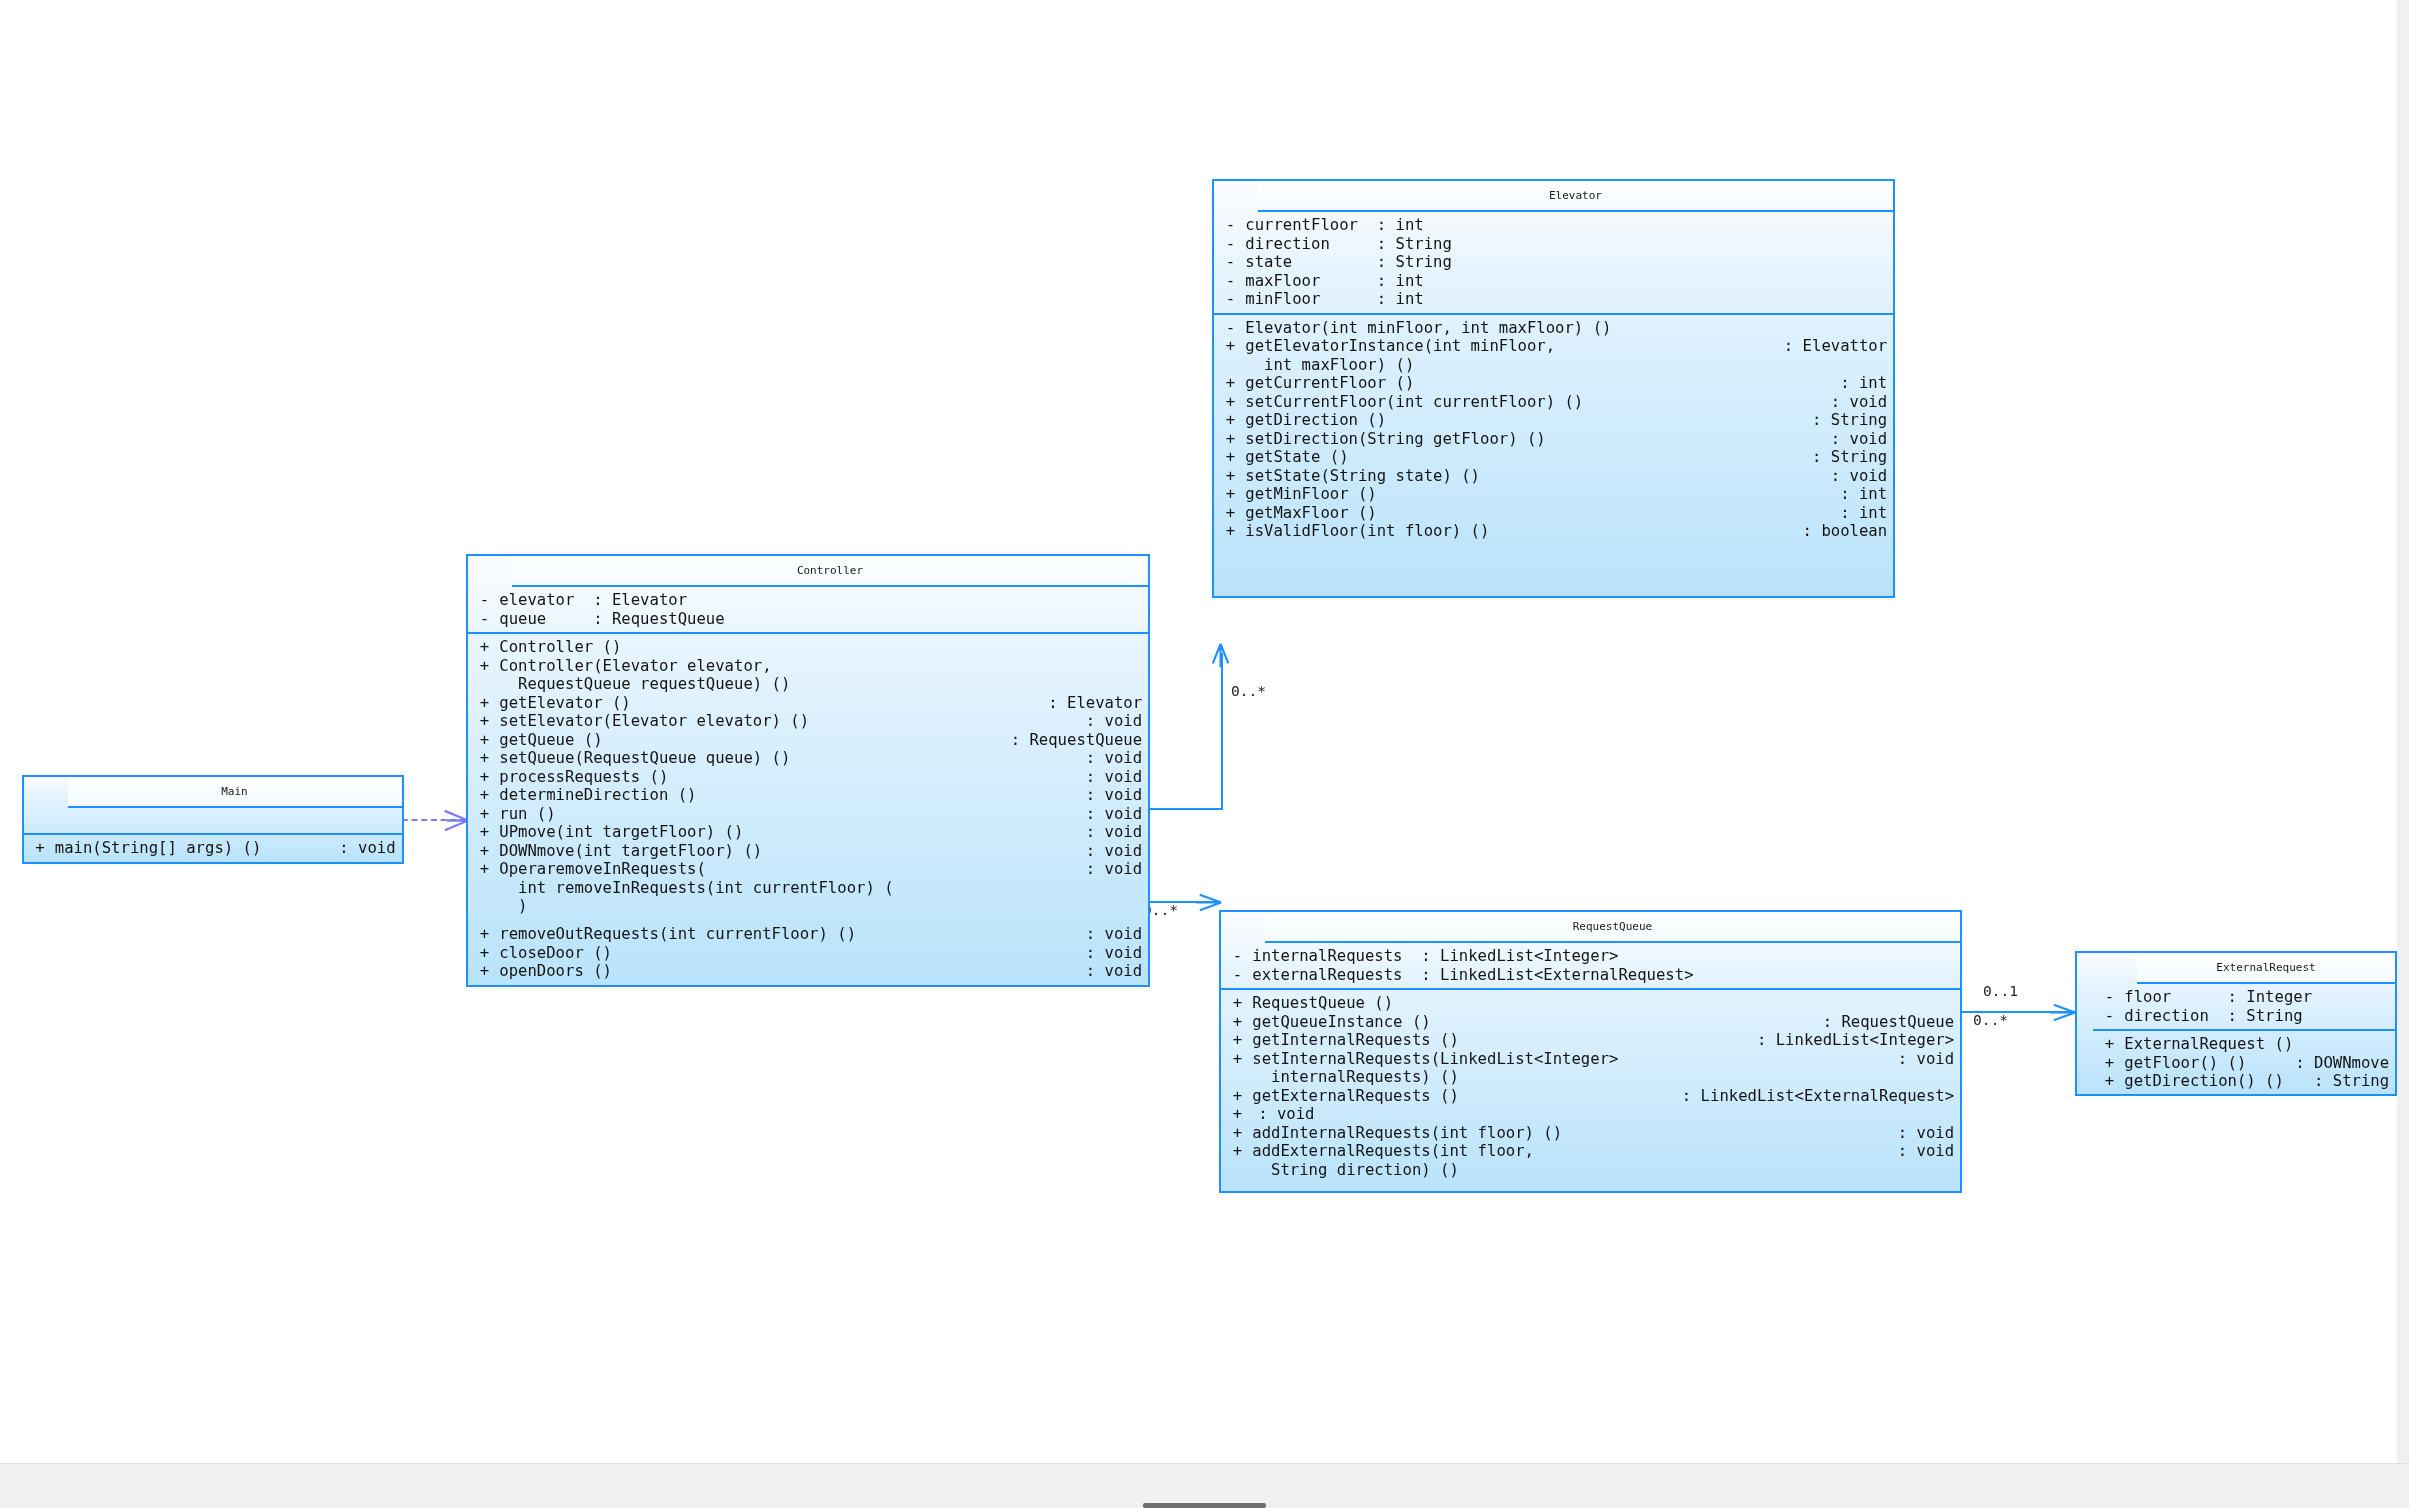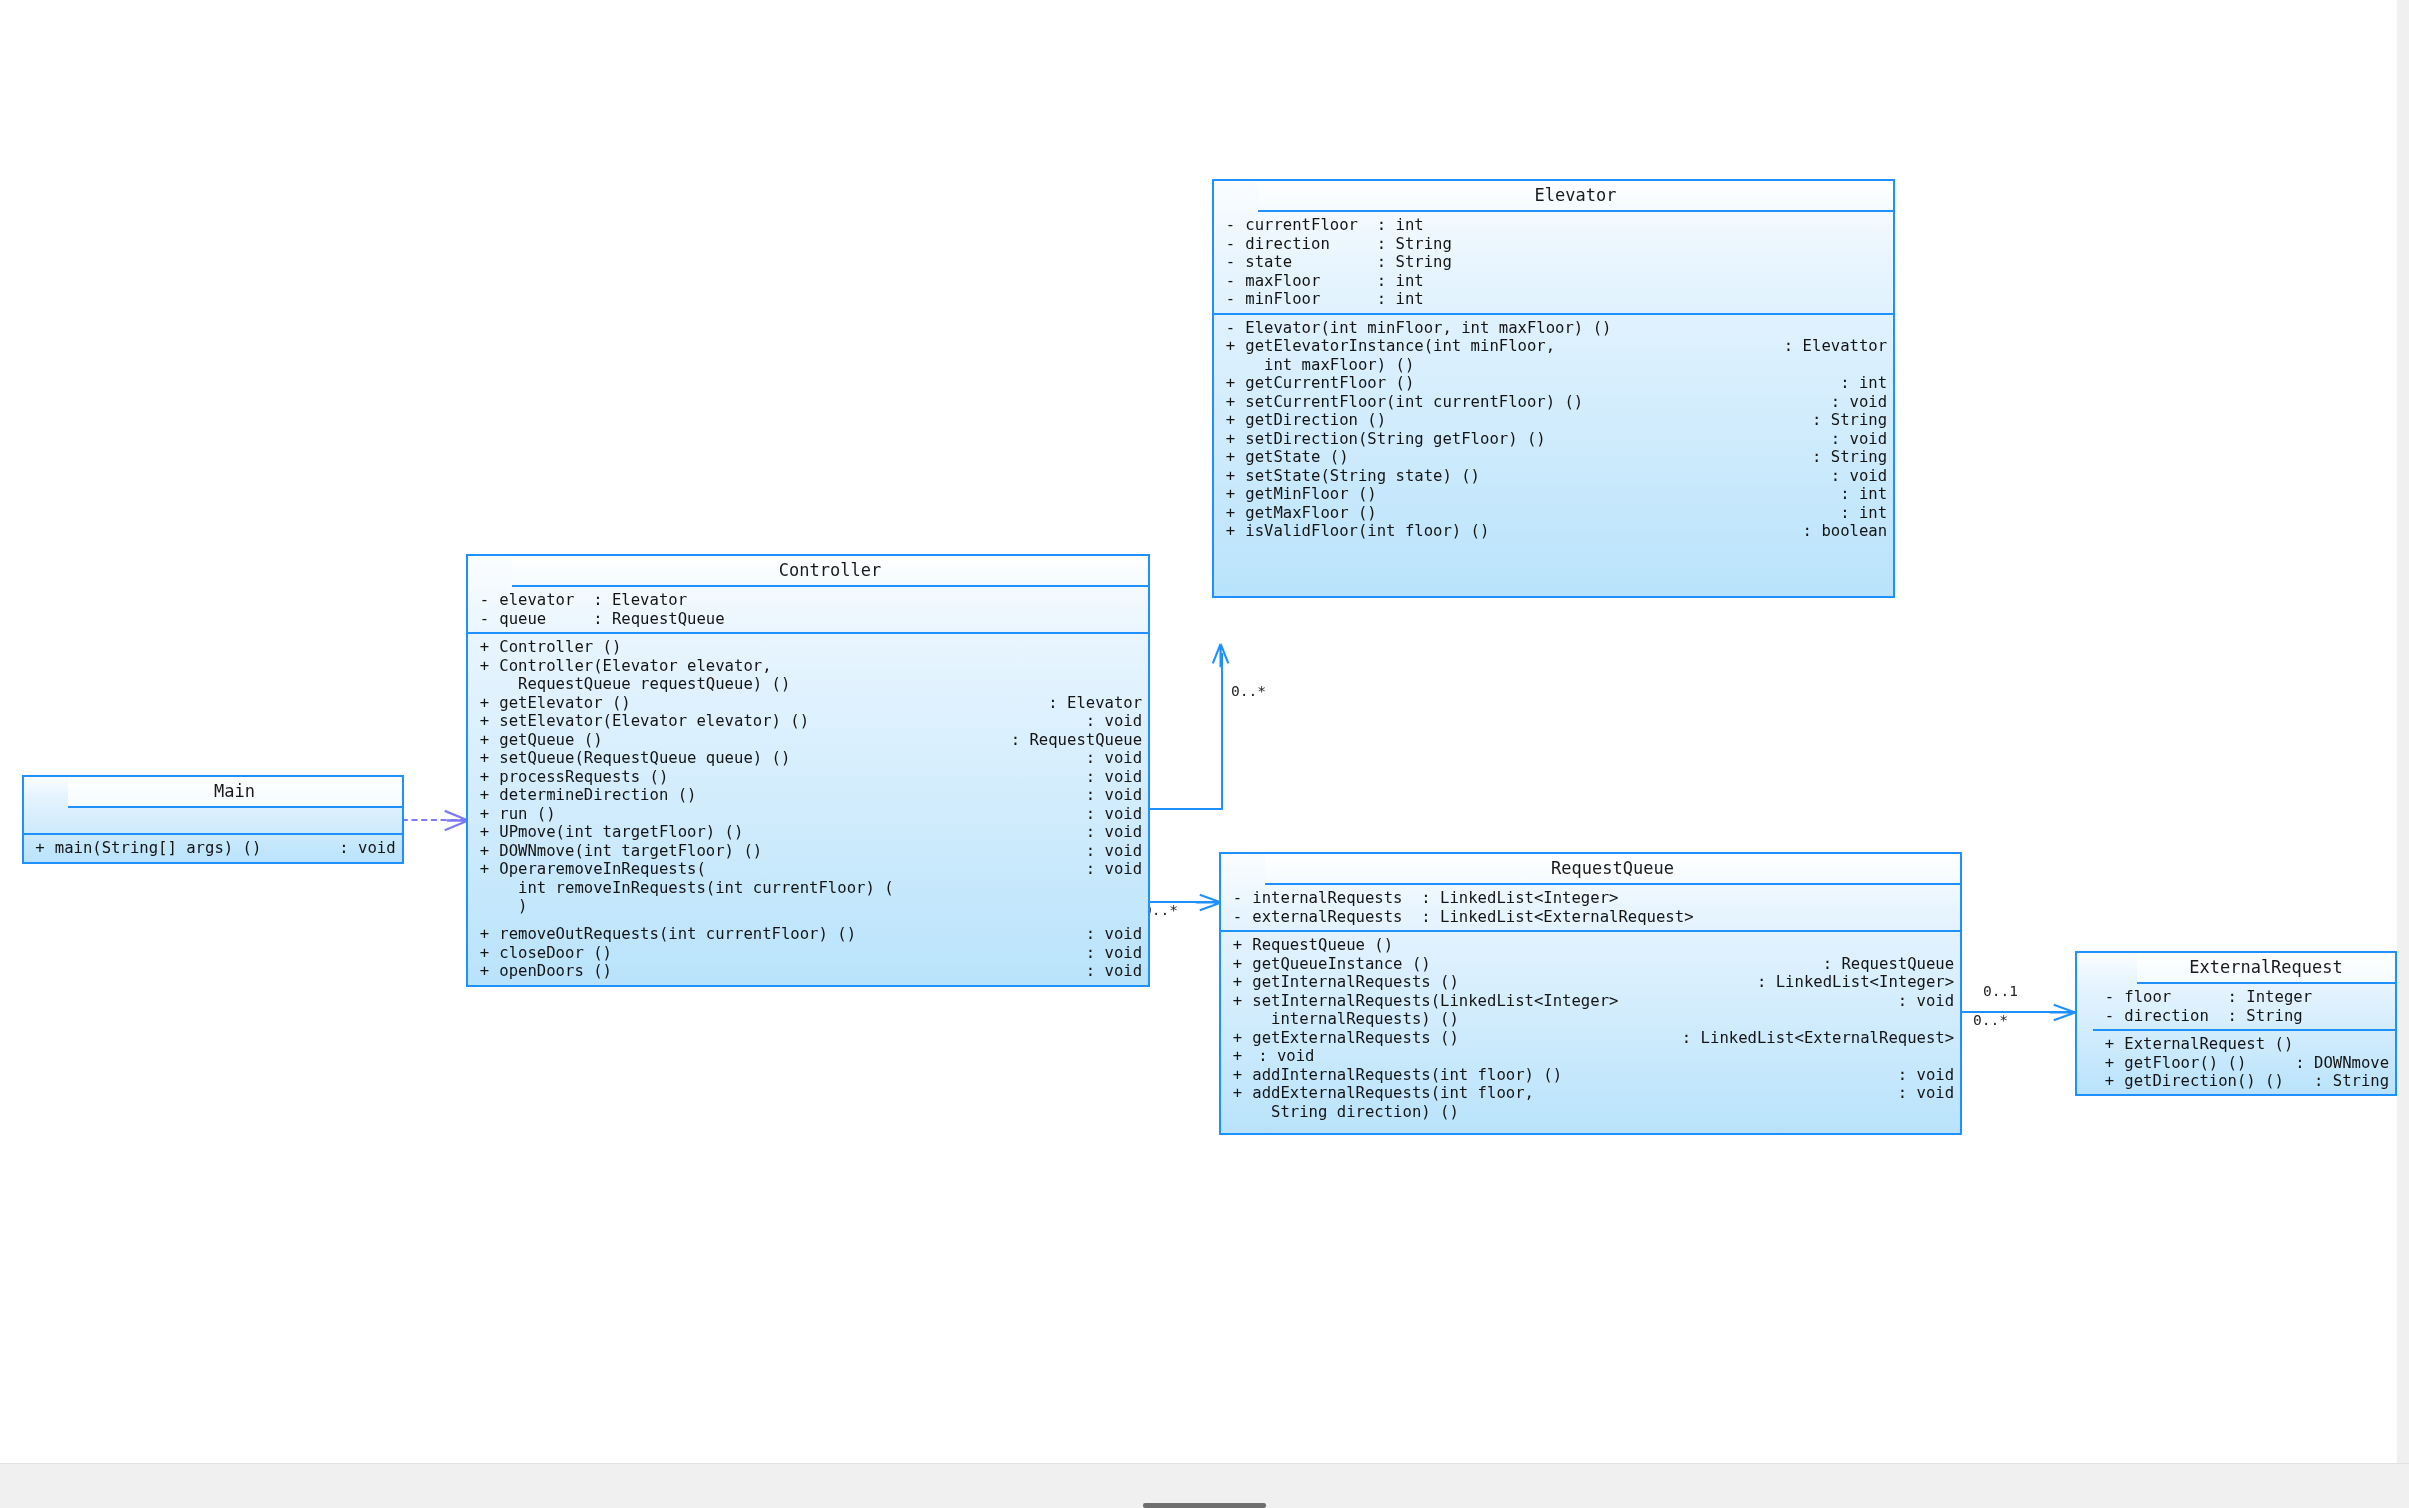--- a/index.html
+++ b/index.html
@@ -49,21 +49,21 @@
   
   .uml-class {
     position: absolute;
     box-sizing: border-box;
     border: 2px solid #1e90ff;
     background: linear-gradient(180deg, #fbfdff 0%, #e6f4fe 22%, #b9e3fb 100%);
     box-shadow: 0 0 0 0 rgba(0,0,0,0);
   }
   .uml-name {
     text-align: center;
-    font-size: 17px;
+    font-size: 11px;
     line-height: 17.6px;
     padding: 5.9px 3.9px 5.9px 3.9px;
     color: #1a1a1a;
     border-bottom: 2px solid #1e90ff;
     white-space: nowrap;
     background: linear-gradient(180deg, #ffffff 0%, #f4fbff 100%);
     margin-left: 44px;
   }
   .uml-attrs {
     border-bottom: 2px solid #1e90ff;
@@ -344,21 +344,21 @@
         <span class="mtype">: int</span>
       </div>
       <div class="member">
         <span class="vis">+</span>
         <span class="msig">isValidFloor(int floor) ()</span>
         <span class="mtype">: boolean</span>
       </div>
     </div>
   </div>
 
-  <div class="uml-class" style="left:1219px; top:852px; width:743px;">
+  <div class="uml-class" style="left:1219px; top:910px; width:743px;">
     <div class="uml-name">RequestQueue</div>
     <div class="uml-attrs">
       <div class="member">
         <span class="vis">-</span>
         <span class="msig">internalRequests  : LinkedList&lt;Integer&gt;</span>
       </div>
       <div class="member">
         <span class="vis">-</span>
         <span class="msig">externalRequests  : LinkedList&lt;ExternalRequest&gt;</span>
       </div>

